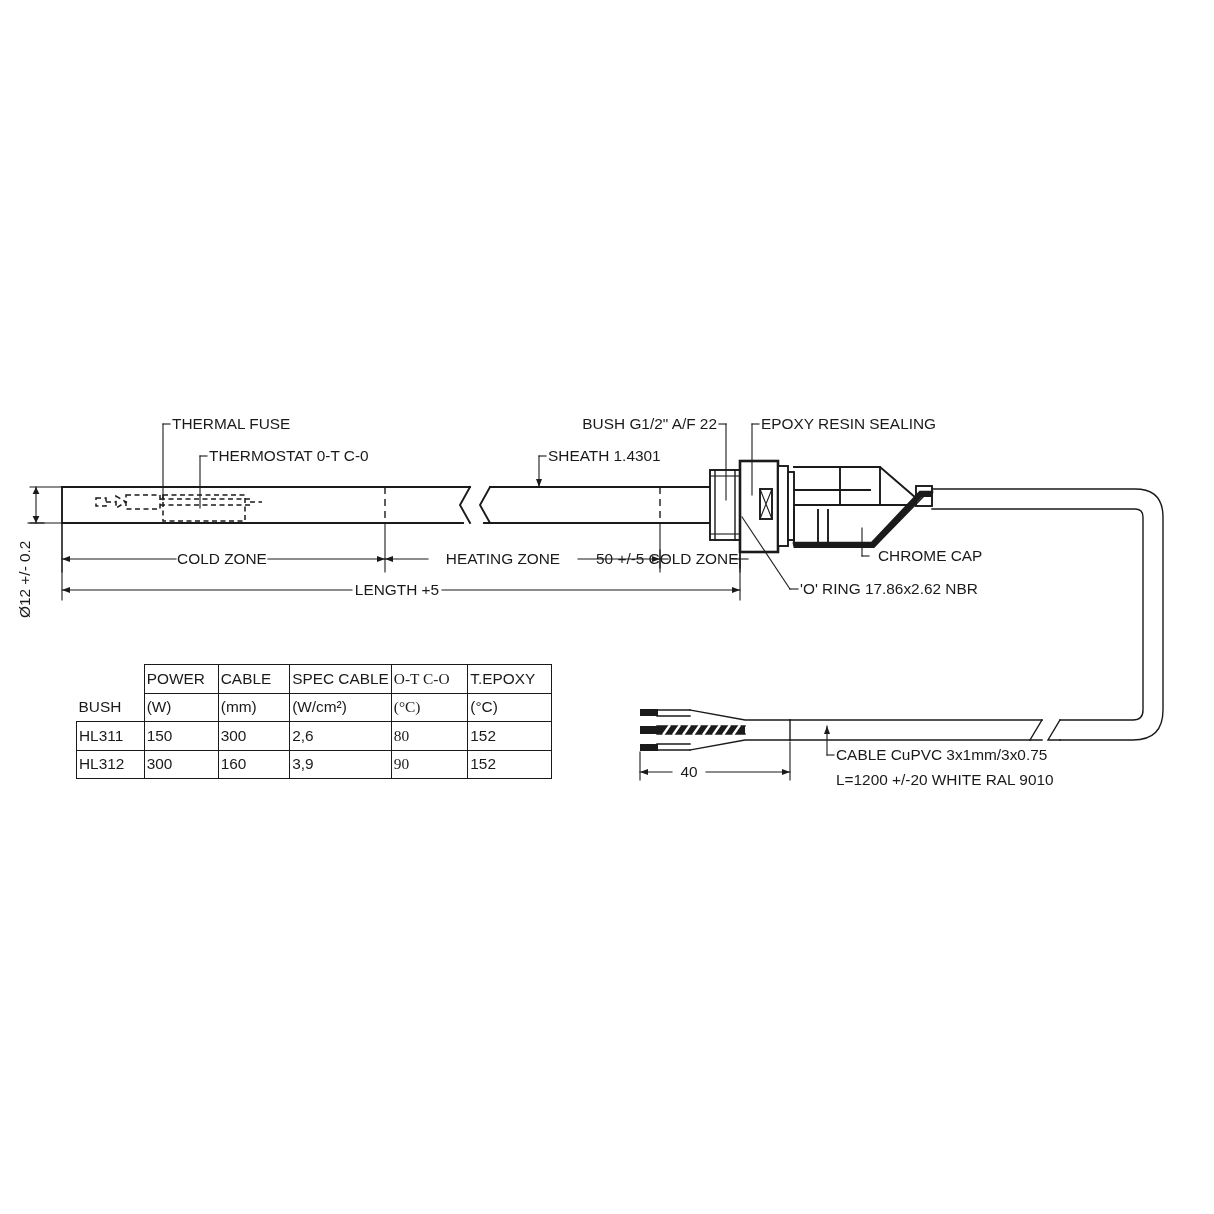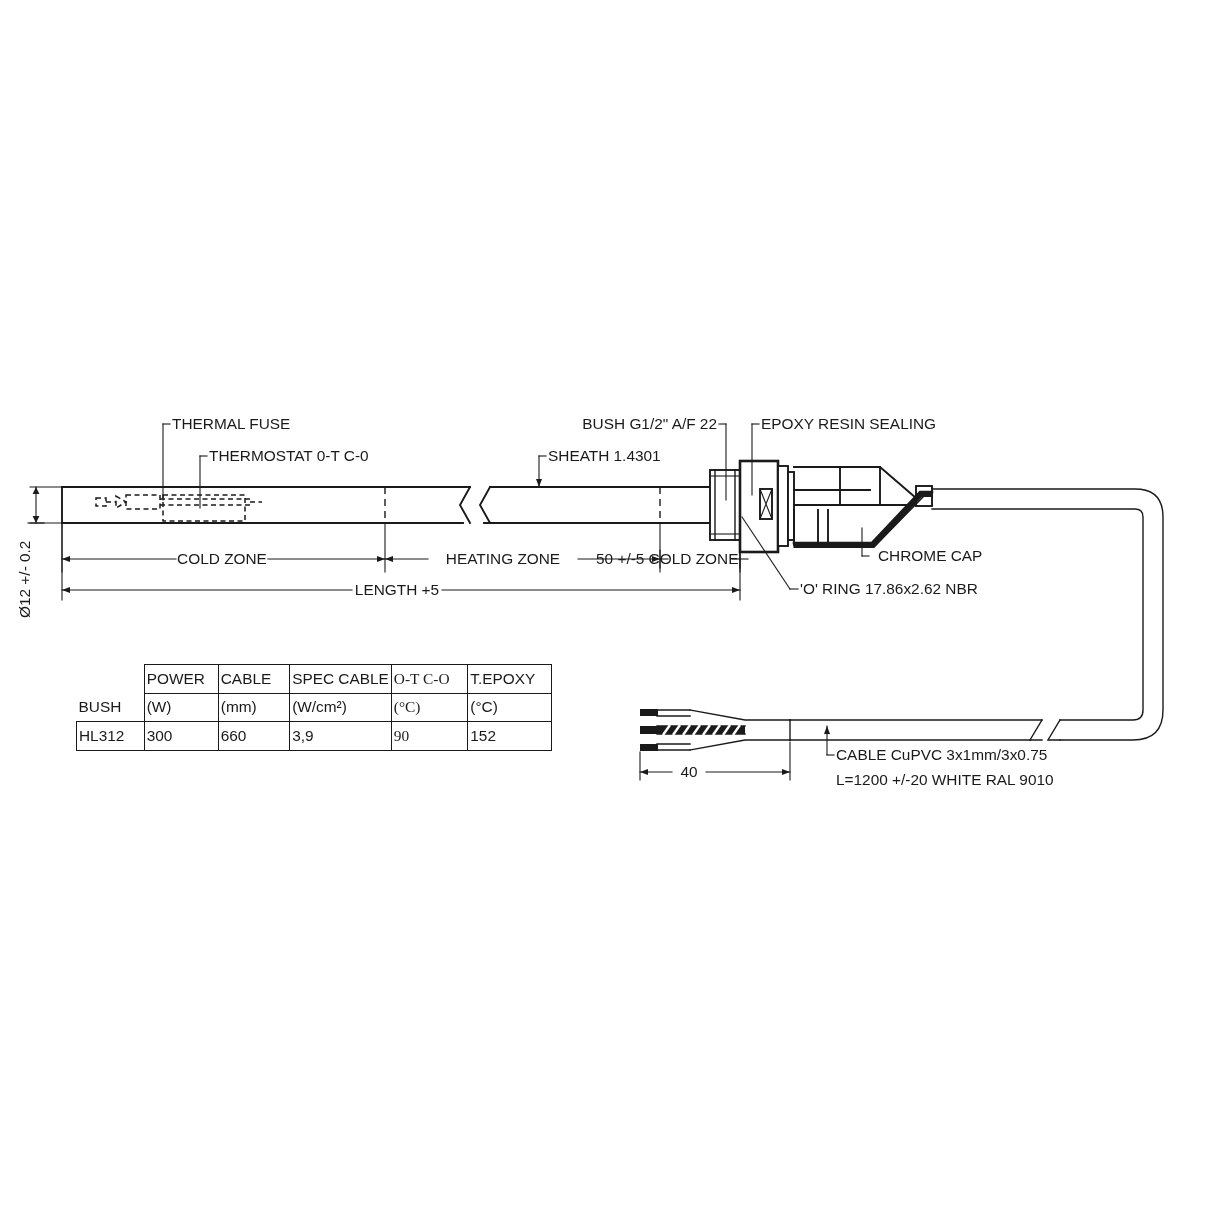--- a/index.html
+++ b/index.html
@@ -320,23 +320,31 @@
         </tr>
         <tr>
           <td class="c-code code-label">BUSH</td>
           <td class="c-power">(W)</td>
           <td class="c-len">(mm)</td>
           <td class="c-spec">(W/cm²)</td>
           <td class="c-otco">(°C)</td>
           <td class="c-fuse">(°C)</td>
         </tr>
         <tr>
+          <td class="c-code">HL311</td>
+          <td class="c-power">150</td>
+          <td class="c-len">300</td>
+          <td class="c-spec">2,6</td>
+          <td class="c-otco">80</td>
+          <td class="c-fuse">152</td>
+        </tr>
+        <tr>
           <td class="c-code">HL312</td>
           <td class="c-power">300</td>
-          <td class="c-len">660</td>
+          <td class="c-len">160</td>
           <td class="c-spec">3,9</td>
           <td class="c-otco">90</td>
           <td class="c-fuse">152</td>
         </tr>
       </tbody>
     </table>
   </div>
 
 </div>
 

